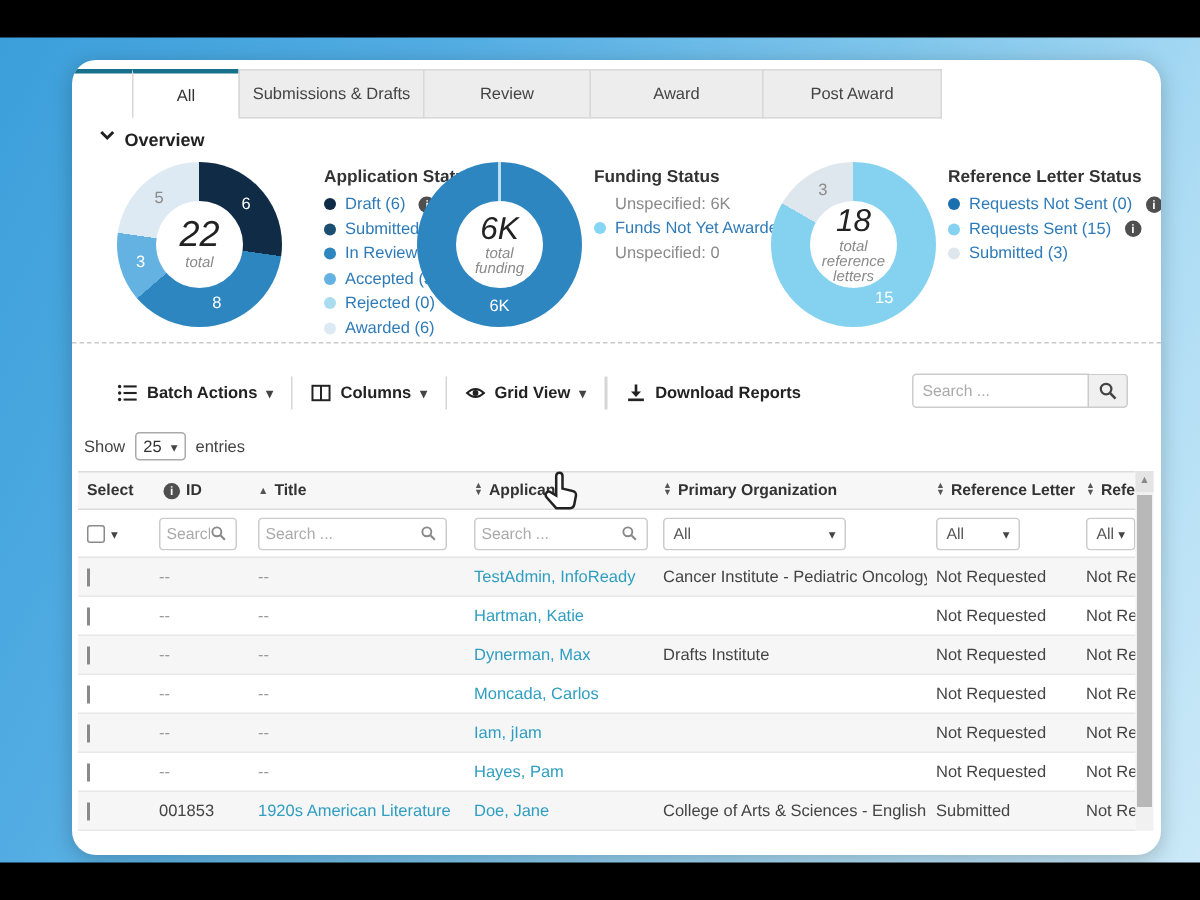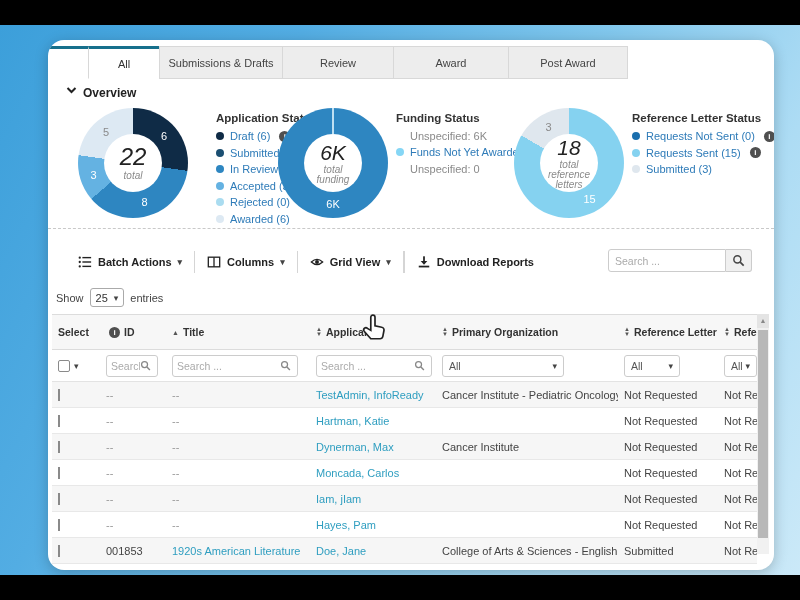--- a/index.html
+++ b/index.html
@@ -58,21 +58,21 @@
 
   
   .show-row { position:absolute; left:8px; top:248px; display:flex; align-items:center; gap:6px;
     font-size:11px; color:#444; }
   .pagesize { border:1px solid #aaa; border-radius:3px; height:19px; padding:0 5px;
     display:flex; align-items:center; gap:6px; font-size:11px; color:#333; cursor:pointer; background:#fff; }
 
   
   .grid { position:absolute; left:4px; top:274px; width:705px;
     --cols:48px 66px 144px 126px 182px 100px 1fr; }
-  .thead { display:grid; grid-template-columns:var(--cols); height:36px; align-items:center;
+  .thead { display:grid; grid-template-columns:var(--cols); height:26px; align-items:center;
     background:#f7f7f7; border-top:1px solid #dcdcdc; border-bottom:1px solid #dcdcdc;
     font-size:10.5px; font-weight:bold; color:#333; }
   .th { display:flex; align-items:center; gap:4px; padding-left:6px; white-space:nowrap; overflow:hidden; cursor:pointer; }
   .sortboth { display:inline-flex; flex-direction:column; font-size:6px; line-height:5px; color:#555; }
   .sortasc { font-size:7px; color:#555; }
   .tfilter { display:grid; grid-template-columns:var(--cols); height:32px; align-items:center;
     border-bottom:1px solid #e3e3e3; background:#fff; }
   .fcell { padding-left:6px; display:flex; align-items:center; gap:4px; overflow:hidden; }
   .cb { width:12px; height:12px; border:1px solid #8a8a8a; border-radius:2px; background:#fff; cursor:pointer; flex:0 0 12px; }
   .finput { display:flex; align-items:center; border:1px solid #ccc; border-radius:3px; height:22px; padding:0 4px; background:#fff; }
@@ -386,21 +386,21 @@
             <div class="tcell link">Hartman, Katie</div>
             <div class="tcell"></div>
             <div class="tcell">Not Requested</div>
             <div class="tcell">Not Requested</div>
           </div>
           <div class="trow odd">
             <div class="tcell"><span class="cb"></span></div>
             <div class="tcell muted">--</div>
             <div class="tcell muted">--</div>
             <div class="tcell link">Dynerman, Max</div>
-            <div class="tcell">Cancer Institute</div>
+            <div class="tcell">Drafts Institute</div>
             <div class="tcell">Not Requested</div>
             <div class="tcell">Not Requested</div>
           </div>
           <div class="trow">
             <div class="tcell"><span class="cb"></span></div>
             <div class="tcell muted">--</div>
             <div class="tcell muted">--</div>
             <div class="tcell link">Moncada, Carlos</div>
             <div class="tcell"></div>
             <div class="tcell">Not Requested</div>

